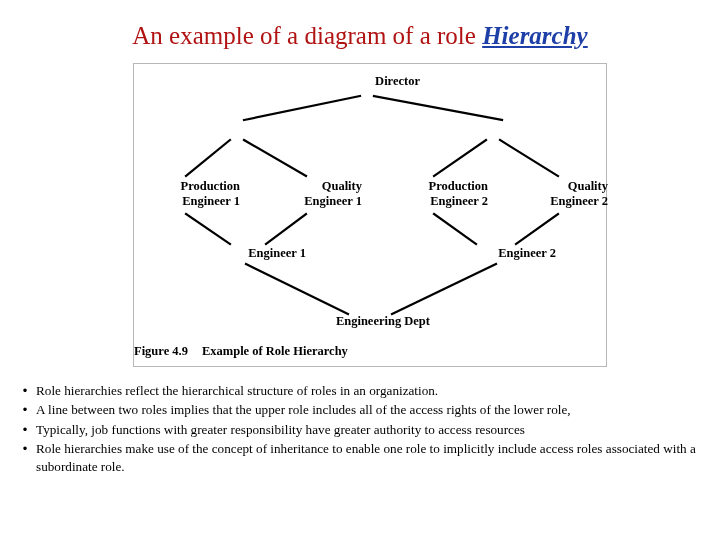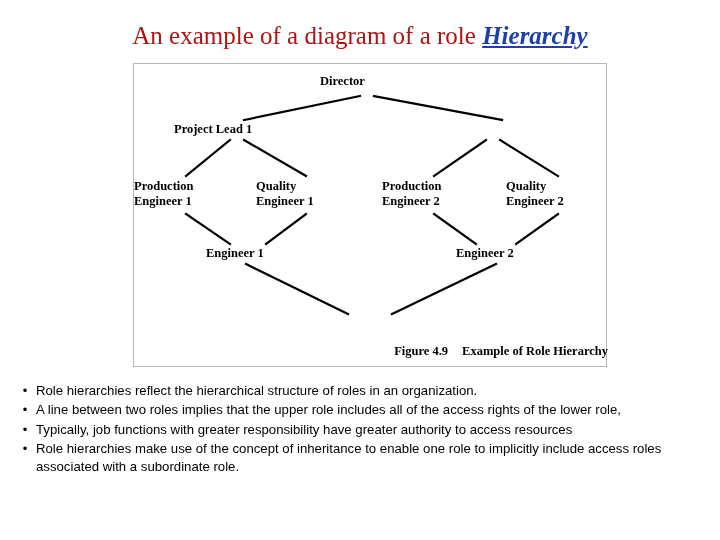--- a/index.html
+++ b/index.html
@@ -50,34 +50,34 @@
     position: absolute;
     left: 0;
     top: 0;
   }
   .node {
     position: absolute;
     font-family: "Liberation Serif", serif;
     font-weight: bold;
     font-size: 12.5px;
     color: #000000;
-    text-align: left;
+    text-align: right;
     line-height: 1.25;
     white-space: nowrap;
   }
   .node.two-line {
     white-space: normal;
     line-height: 1.2;
   }
   .fig-caption {
     position: absolute;
     left: 0;
     top: 280px;
     width: 474px;
-    text-align: right;
+    text-align: left;
     font-family: "Liberation Serif", serif;
     font-weight: bold;
     font-size: 12.5px;
     color: #000000;
   }
   .fig-caption .sp {
     display: inline-block;
     width: 14px;
   }
   .bullets {
@@ -96,20 +96,21 @@
   }
   .bullet .dot {
     width: 22px;
     flex: 0 0 22px;
     text-align: center;
     font-size: 13px;
     line-height: 1.32;
   }
   .bullet .txt {
     flex: 1 1 auto;
+    font-family: Liberation Serif, serif;
   }
 </style>
 </head>
 <body>
 
 <div class="slide">
 
   <div class="title">
     <span>An example of a diagram of a role </span><span class="accent">Hierarchy</span>
   </div>
@@ -140,21 +141,20 @@
         <line x1="424" y1="150" x2="382" y2="180"></line>
 
         <line x1="112" y1="200" x2="214" y2="250"></line>
 
         <line x1="362" y1="200" x2="258" y2="250"></line>
       </g>
     </svg>
 
     <div class="node" style="left:186px; top:10px; width:100px;">Director</div>
 
-    <div class="node" style="left:40px; top:58px; width:130px;">Project Lead 1</div>
 
     <div class="node two-line" style="left:0px; top:115px; width:106px;">
       <div>Production</div>
       <div>Engineer 1</div>
     </div>
 
     <div class="node two-line" style="left:122px; top:115px; width:106px;">
       <div>Quality</div>
       <div>Engineer 1</div>
     </div>
@@ -165,20 +165,21 @@
     </div>
 
     <div class="node two-line" style="left:372px; top:115px; width:102px;">
       <div>Quality</div>
       <div>Engineer 2</div>
     </div>
 
     <div class="node" style="left:72px; top:182px; width:100px;">Engineer 1</div>
     <div class="node" style="left:322px; top:182px; width:100px;">Engineer 2</div>
 
+    <div class="node" style="left:176px; top:250px; width:120px;">Engineering Dept</div>
 
     <div class="fig-caption">
       <span>Figure 4.9</span><span class="sp"></span><span>Example of Role Hierarchy</span>
     </div>
 
   </div>
 
   <div class="bullets">
     <div class="bullet">
       <span class="dot">•</span>

